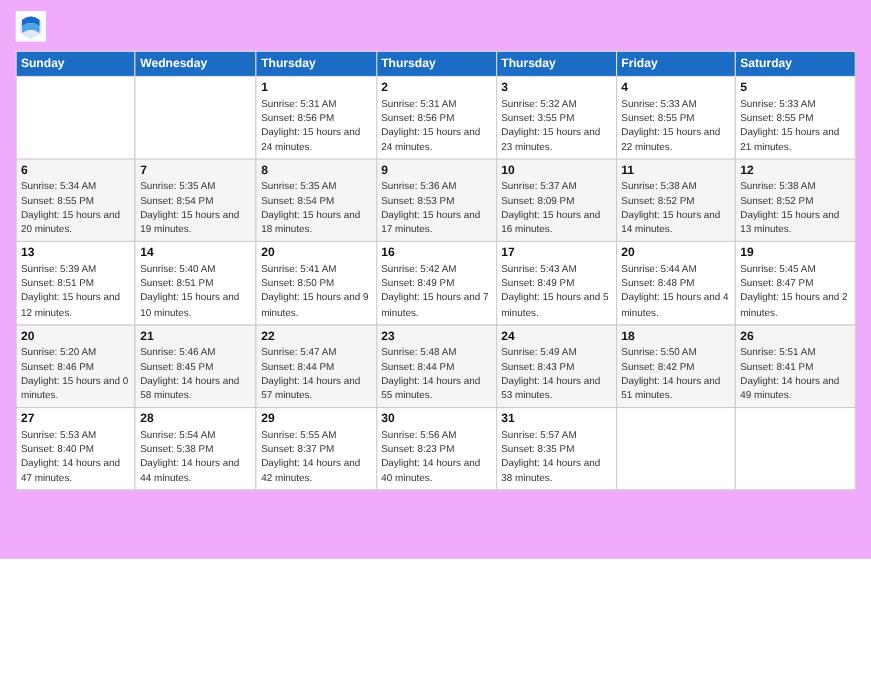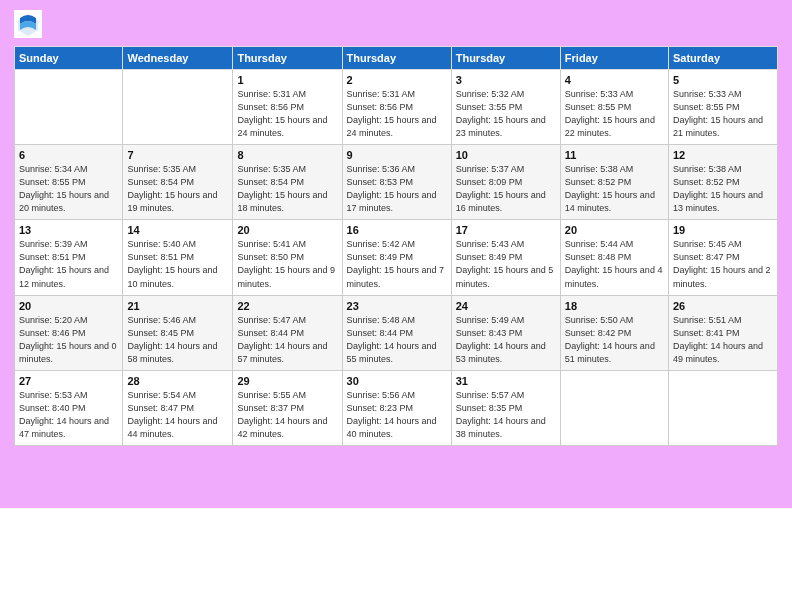--- a/index.html
+++ b/index.html
@@ -323,21 +323,21 @@
           <td>
             <span class="day-num">27</span>
             <div class="day-info">Sunrise: 5:53 AM
 Sunset: 8:40 PM
 Daylight: 14 hours
 and 47 minutes.</div>
           </td>
           <td>
             <span class="day-num">28</span>
             <div class="day-info">Sunrise: 5:54 AM
-Sunset: 8:47 PM
+Sunset: 5:38 PM
 Daylight: 14 hours
 and 44 minutes.</div>
           </td>
           <td>
             <span class="day-num">29</span>
             <div class="day-info">Sunrise: 5:55 AM
 Sunset: 8:37 PM
 Daylight: 14 hours
 and 42 minutes.</div>
           </td>

